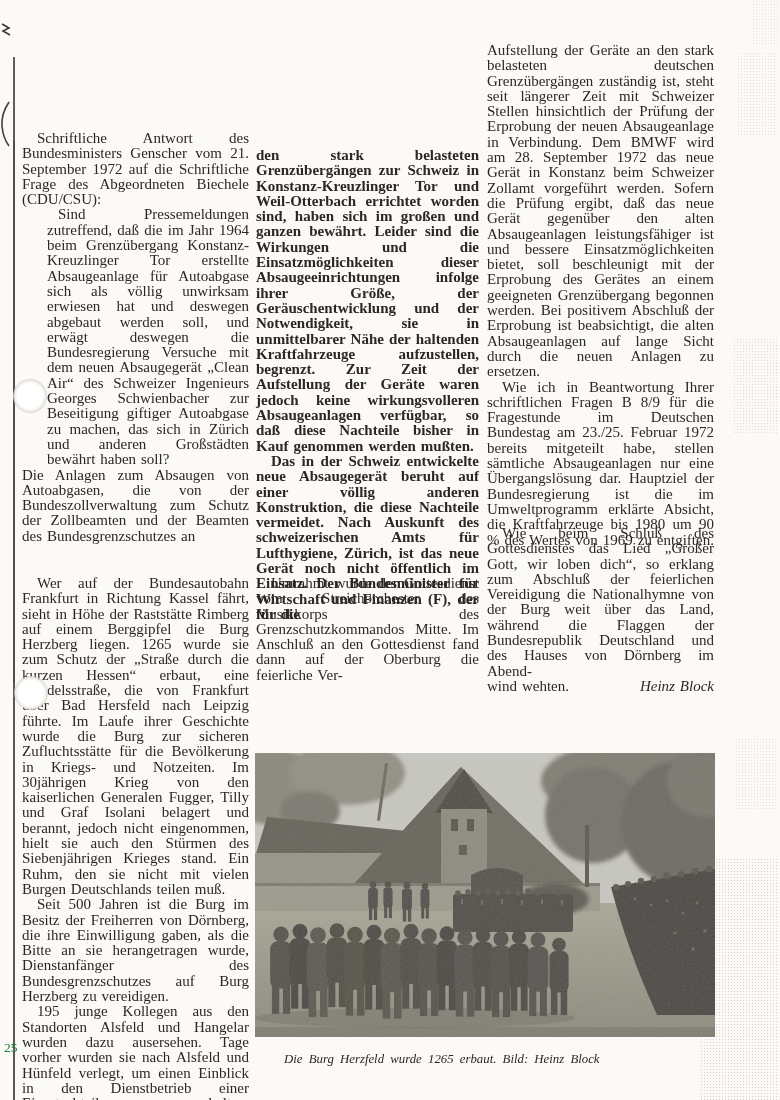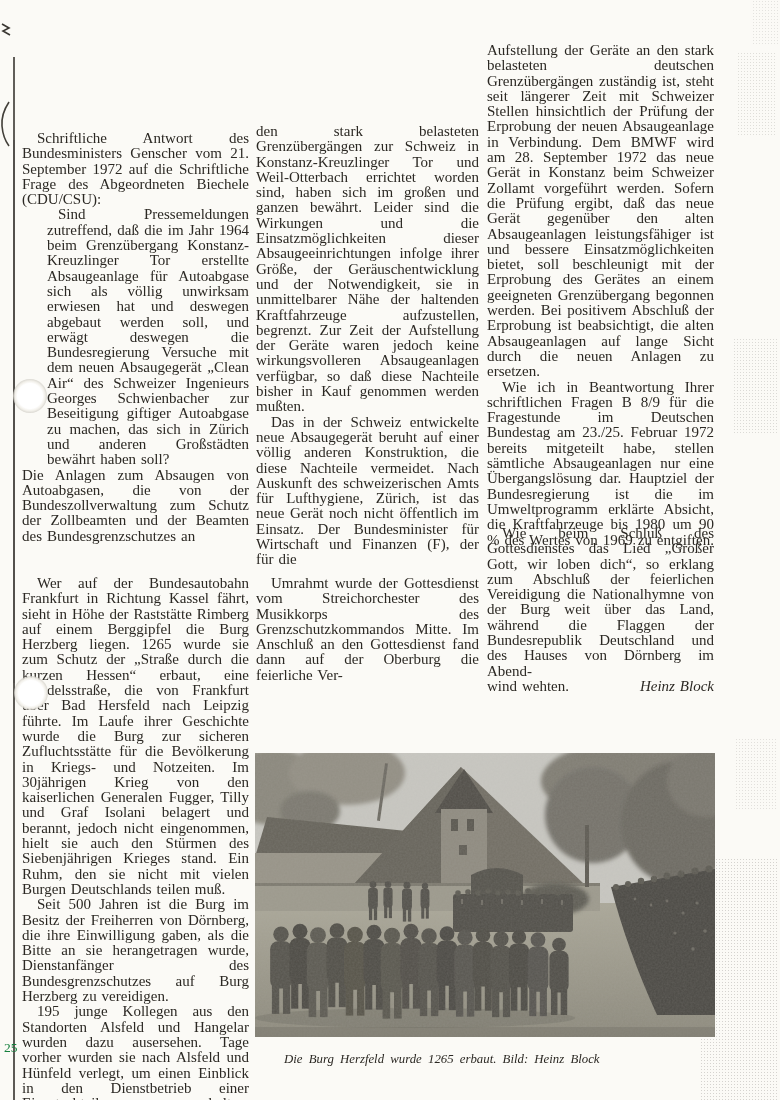--- a/index.html
+++ b/index.html
@@ -18,21 +18,21 @@
   }
   .title2{
     position:absolute;left:60px;top:523px;margin:0;width:440px;text-align:center;
     font-family:"Liberation Sans","DejaVu Sans",sans-serif;
     font-size:28px;font-weight:700;letter-spacing:-0.2px;color:#1c1b18;
   }
   
   .col{position:absolute;font-size:15px;line-height:15.3px;text-align:justify;word-spacing:1.2px;}
   .col p{margin:0;}
   .a1c1{left:22px;top:131px;width:227px;}
-  .a1c2{left:256px;top:124px;width:223px;}
+  .a1c2{left:256px;top:148px;width:223px;font-weight:bold;}
   .a1c3{left:487px;top:43px;width:227px;}
   .a2c1{left:22px;top:576px;width:227px;}
   .a2c2{left:256px;top:576px;width:223px;}
   .a2c3{left:487px;top:526px;width:227px;}
   .ind{text-indent:15px;}
   .quote{margin-left:25px !important;text-indent:11px;}
   .lastline{display:flex;justify-content:space-between;}
   .byline{font-style:italic;}
   
   .photo{position:absolute;left:255px;top:753px;width:460px;height:284px;margin:0;}

